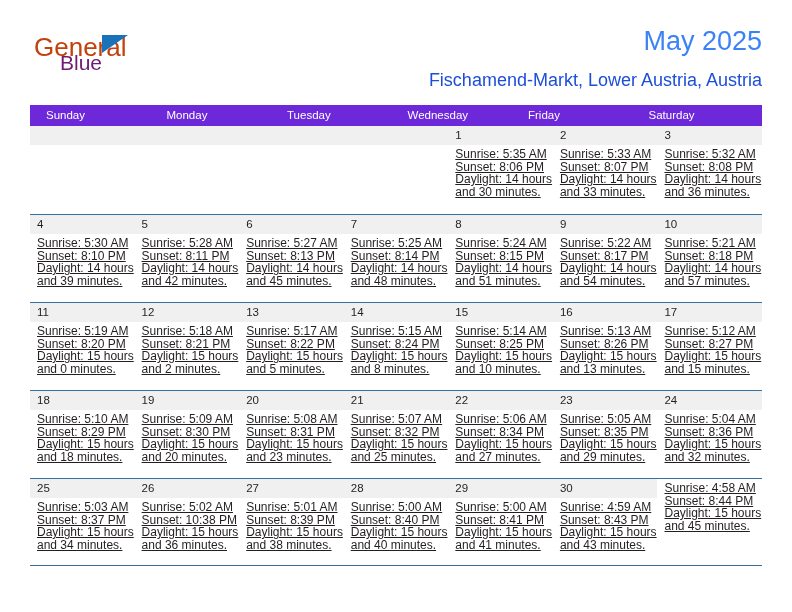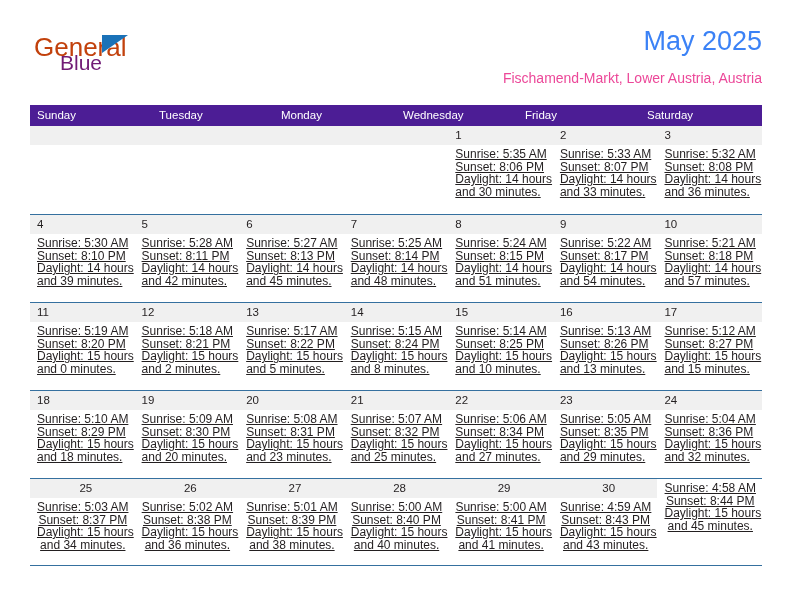--- a/index.html
+++ b/index.html
@@ -68,36 +68,37 @@
     top: 0;
     font-size: 27px;
     color: #3b82f6;
     text-align: right;
     white-space: nowrap;
   }
   .subtitle {
     position: absolute;
     right: 0;
     top: 44px;
-    font-size: 14px;
-    color: #ec4899;
+    font-size: 18px;
+    color: #1d4ed8;
     white-space: nowrap;
   }
 
   
   .calendar {
     position: absolute;
     left: 30px;
     top: 105px;
     width: 732px;
   }
   .weekdays {
     display: flex;
-    background: #4c1d95;
+    background: #6d28d9;
     height: 21px;
+    padding-left: 9px;
   }
   .weekday {
     flex: 1 1 0;
     color: #ffffff;
     font-size: 11.5px;
     line-height: 21px;
     padding-left: 7px;
     box-sizing: border-box;
     white-space: nowrap;
   }
@@ -105,21 +106,20 @@
     display: flex;
     border-top: 1.5px solid #35709f;
     height: 88px;
     box-sizing: border-box;
   }
   .week.first {
     border-top: none;
   }
   .week.last {
     border-bottom: 1.5px solid #35709f;
-    text-align: center;
   }
   .day {
     flex: 1 1 0;
     position: relative;
     box-sizing: border-box;
     background: #ffffff;
     overflow: hidden;
   }
   .day-numbox {
     height: 19px;
@@ -158,22 +158,22 @@
       <span class="logo-triangle"></span>
       <span class="logo-blue">Blue</span>
     </div>
     <div class="title">May 2025</div>
     <div class="subtitle">Fischamend-Markt, Lower Austria, Austria</div>
   </div>
 
   <div class="calendar">
     <div class="weekdays">
       <div class="weekday">Sunday</div>
+      <div class="weekday">Monday</div>
       <div class="weekday">Tuesday</div>
-      <div class="weekday">Monday</div>
       <div class="weekday">Wednesday</div>
       <div class="weekday">Friday</div>
       <div class="weekday">Saturday</div>
     </div>
     <div id="weeks-container">
         <div class="week first">
           <div class="day empty">
             <div class="day-numbox">
               <span class="day-num"></span>
             </div>
@@ -475,21 +475,21 @@
               <div>Daylight: 15 hours</div>
               <div>and 34 minutes.</div>
             </div>
           </div>
           <div class="day">
             <div class="day-numbox">
               <span class="day-num">26</span>
             </div>
             <div class="day-info">
               <div>Sunrise: 5:02 AM</div>
-              <div>Sunset: 8:38 PM</div>
+              <div>Sunset: 10:38 PM</div>
               <div>Daylight: 15 hours</div>
               <div>and 36 minutes.</div>
             </div>
           </div>
           <div class="day">
             <div class="day-numbox">
               <span class="day-num">27</span>
             </div>
             <div class="day-info">
               <div>Sunrise: 5:01 AM</div>

